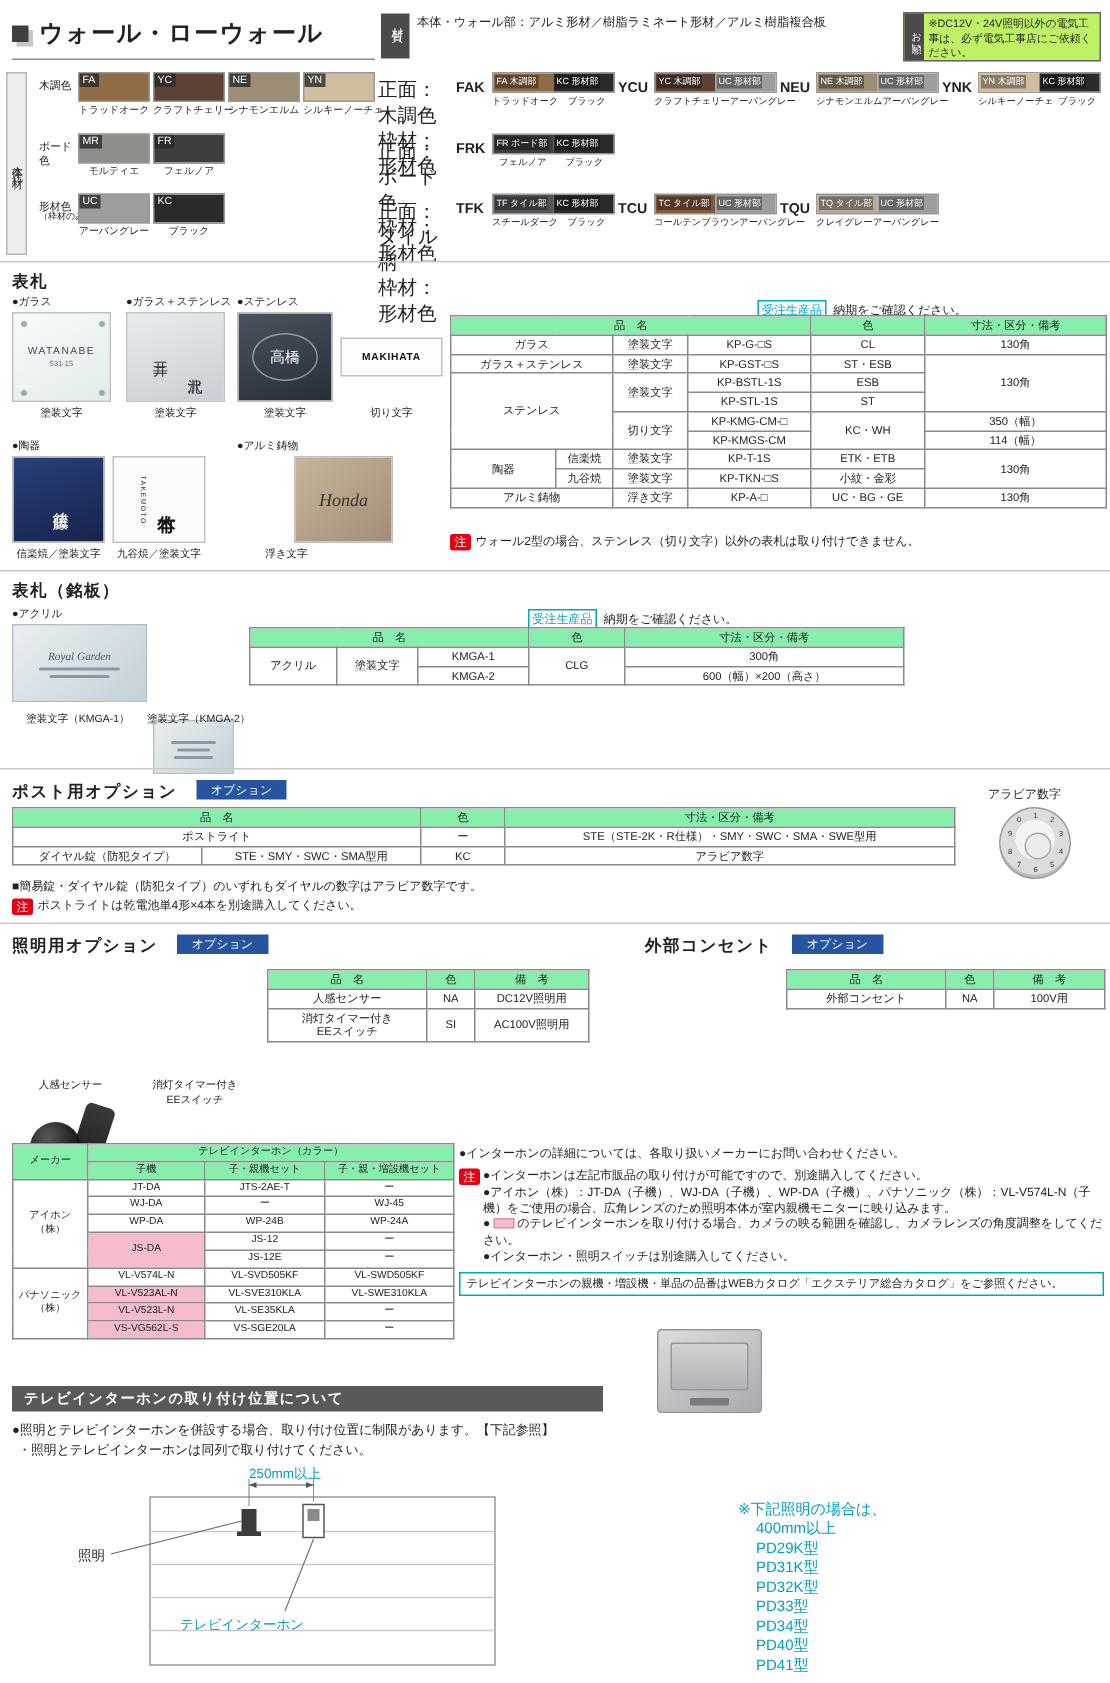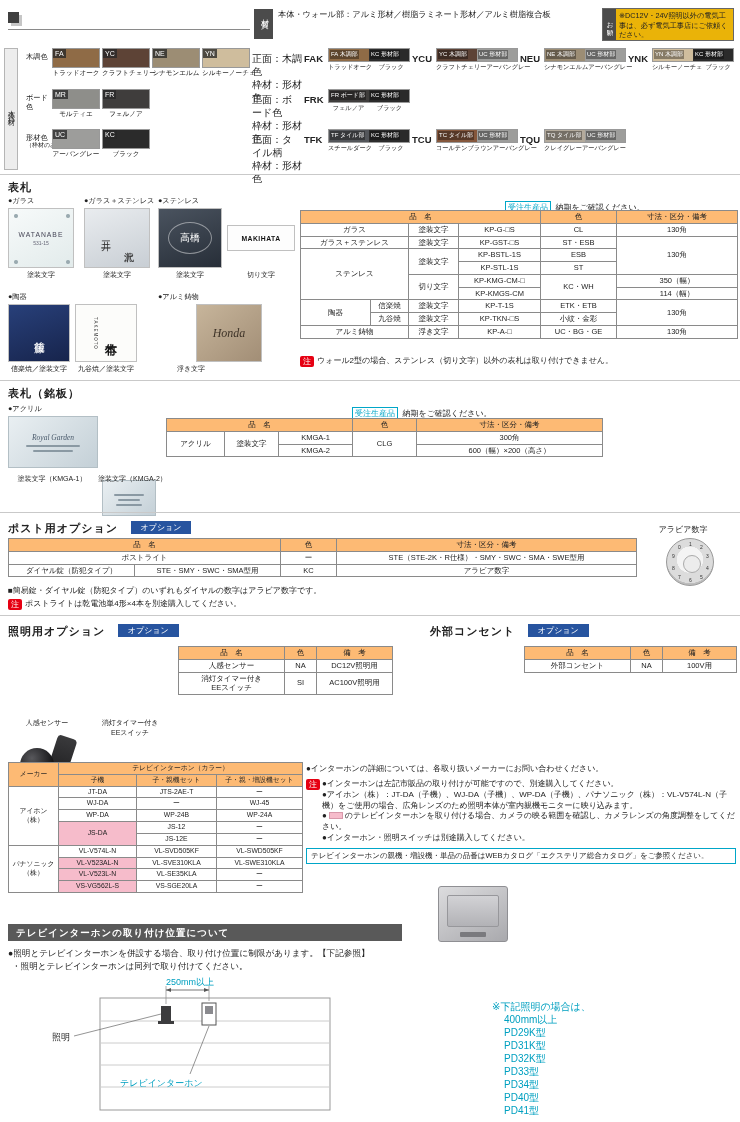--- a/index.html
+++ b/index.html
@@ -10,57 +10,57 @@
 
 
 .title-wrap{display:flex;align-items:center;border-bottom:1px solid #8a8a8a;padding-bottom:6px;width:242px;}
 .bullet{position:relative;width:11px;height:11px;display:inline-block;margin-right:7px;flex:none;}
 .bullet::before{content:"";position:absolute;left:3px;top:3px;width:11px;height:11px;background:#c6c6c6;}
 .bullet::after{content:"";position:absolute;left:0;top:0;width:11px;height:11px;background:#3f3f3f;}
 .page-title{font-size:16px;font-weight:bold;letter-spacing:1px;white-space:nowrap;}
 .mat-wrap{display:flex;gap:5px;}
 .mat-label{background:#4b4b4b;color:#fff;writing-mode:vertical-rl;font-size:8px;letter-spacing:2px;padding:3px 4px;height:30px;display:flex;align-items:center;}
 .mat-text{font-size:8.2px;white-space:nowrap;}
-.notice-box{display:flex;width:132px;height:33px;border:1px solid #666;background:#eab308;}
+.notice-box{display:flex;width:132px;height:33px;border:1px solid #666;background:#bef264;}
 .notice-tab{background:#4b4b4b;color:#fff;writing-mode:vertical-rl;font-size:6.5px;width:13px;display:flex;align-items:center;justify-content:center;flex:none;}
 .notice-text{font-size:7.2px;line-height:1.35;padding:2px 3px;}
 
 
 .side-label{position:absolute;left:0;top:0;width:14px;height:122px;background:#ededed;border:1px solid #b5b5b5;writing-mode:vertical-rl;font-size:7.5px;letter-spacing:2px;display:flex;align-items:center;justify-content:center;color:#333;}
 .color-row{position:absolute;left:20px;width:712px;height:38px;}
 .cat{position:absolute;left:2px;top:4px;width:26px;font-size:7.2px;line-height:1.25;}
 .cat .cat2{font-size:6px;white-space:nowrap;}
 .sw-strip{position:absolute;left:28px;top:0;display:flex;gap:2px;}
 .sw{width:48px;}
 .sw-box{position:relative;height:20px;border:1px solid #999;}
 .sw-code{position:absolute;left:0;top:0;background:rgba(40,40,40,.78);color:#fff;font-size:7px;line-height:9px;padding:0 2px;}
 .sw-name{font-size:6.6px;text-align:center;margin-top:1px;white-space:nowrap;}
 .combo-zone{position:absolute;top:0;display:flex;gap:2px;}
-.combo-cap{width:50px;font-size:10px;line-height:1.3;padding-top:4px;flex:none;}
+.combo-cap{width:50px;font-size:13px;line-height:1.3;padding-top:4px;flex:none;}
 .combo{display:flex;width:106px;flex:none;}
 .combo-code{width:24px;font-size:9.5px;font-weight:bold;padding-top:5px;flex:none;}
 .combo-main{flex:1;min-width:0;}
 .combo-chips{display:flex;height:14px;border:1px solid #999;}
 .chip{flex:1;position:relative;}
 .chip-label{position:absolute;left:1px;top:1px;font-size:6px;color:#fff;background:rgba(0,0,0,.35);padding:0 1px;white-space:nowrap;}
 .combo-names{display:flex;font-size:6.2px;margin-top:1px;}
 .combo-names span{flex:1;text-align:center;white-space:nowrap;overflow:visible;}
 
 
 .stitle{font-size:11px;font-weight:bold;letter-spacing:1px;white-space:nowrap;}
 .opt-badge{display:inline-block;background:#27549f;color:#fff;font-size:8px;padding:1px 10px;margin-left:8px;vertical-align:2px;font-weight:normal;}
 .note-badge{display:inline-block;background:#e60012;color:#fff;font-size:8px;line-height:11px;padding:0 3px;border-radius:2px;margin-right:3px;vertical-align:top;}
 .mto{display:inline-block;color:#00a6c8;border:1px solid #00a6c8;font-size:8px;padding:0 2px;line-height:11px;}
 .mto-note{font-size:8px;}
 .note-line{font-size:8px;line-height:1.35;}
 
 
 table.tbl{border-collapse:collapse;table-layout:fixed;font-size:7.5px;background:#fff;}
 .tbl th,.tbl td{border:1px solid #8a8a8a;padding:1px 2px;text-align:center;vertical-align:middle;line-height:1.3;overflow:hidden;}
-.tbl th{background:#fdba74;font-weight:normal;margin-top:45px;}
+.tbl th{background:#86efac;font-weight:normal;margin-top:45px;}
 .pink{background:#f6bccb;}
 .pre{white-space:pre-line;}
 
 
 .g-label{font-size:7.2px;margin-bottom:2px;white-space:nowrap;}
 .cap{font-size:7px;text-align:center;margin-top:2px;white-space:nowrap;}
 .plate{position:relative;border:1px solid #c0c0c0;display:flex;align-items:center;justify-content:center;flex-direction:column;overflow:hidden;}
 .p-glass{background-image:radial-gradient(circle at 7px 7px,#9aaab0 1.5px,transparent 2.5px),radial-gradient(circle at 59px 7px,#9aaab0 1.5px,transparent 2.5px),radial-gradient(circle at 7px 53px,#9aaab0 1.5px,transparent 2.5px),radial-gradient(circle at 59px 53px,#9aaab0 1.5px,transparent 2.5px),linear-gradient(150deg,#f7fafa,#e2ebeb);}
 .pg-t1{font-size:6.8px;letter-spacing:1px;color:#445;}
 .pg-t2{font-size:5px;color:#667;margin-top:2px;}
@@ -107,20 +107,21 @@
 .b-note{font-size:8.6px;line-height:1.3;}
 .model-line{font-size:10px;line-height:13px;color:#00a0c0;white-space:nowrap;}
 </style>
 </head>
 <body>
 
 <div class="page">
 
   <div class="abs title-wrap" style="left:8px;top:12px">
     <span class="bullet"></span>
+    <h1 class="page-title">ウォール・ローウォール</h1>
   </div>
   <div class="abs mat-wrap" style="left:254px;top:9px">
     <span class="mat-label">材質</span>
     <span class="mat-text">本体・ウォール部：アルミ形材／樹脂ラミネート形材／アルミ樹脂複合板</span>
   </div>
   <div class="abs notice-box" style="left:602px;top:8px">
     <span class="notice-tab">お願い</span>
     <span class="notice-text">※DC12V・24V照明以外の電気工事は、必ず電気工事店にご依頼ください。</span>
   </div>
 

